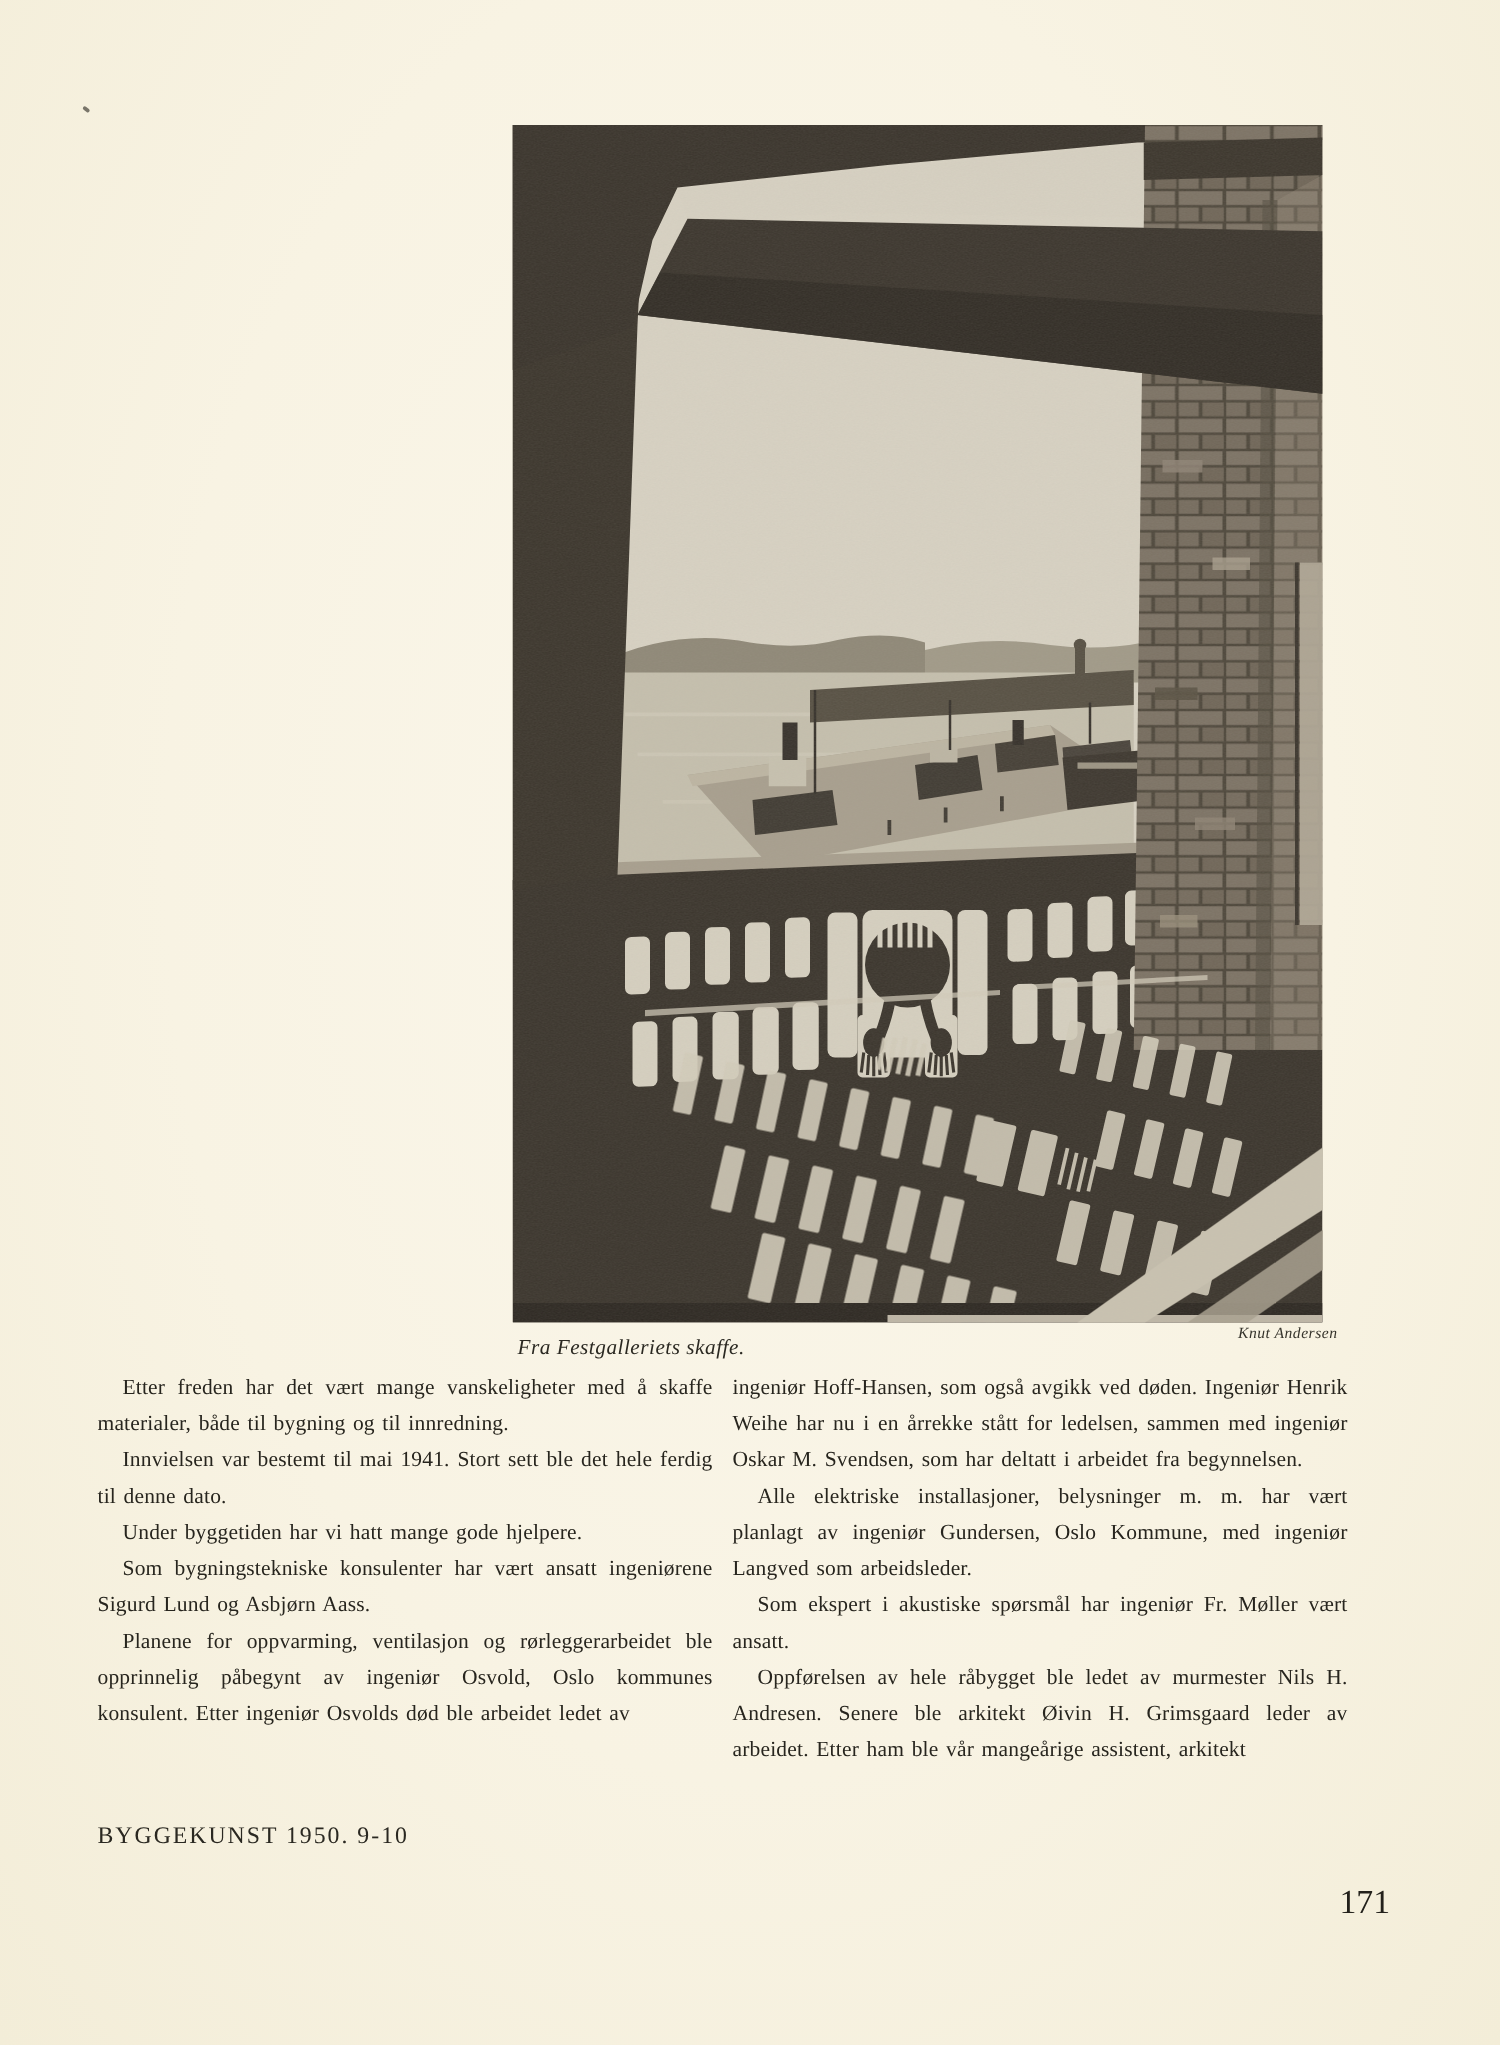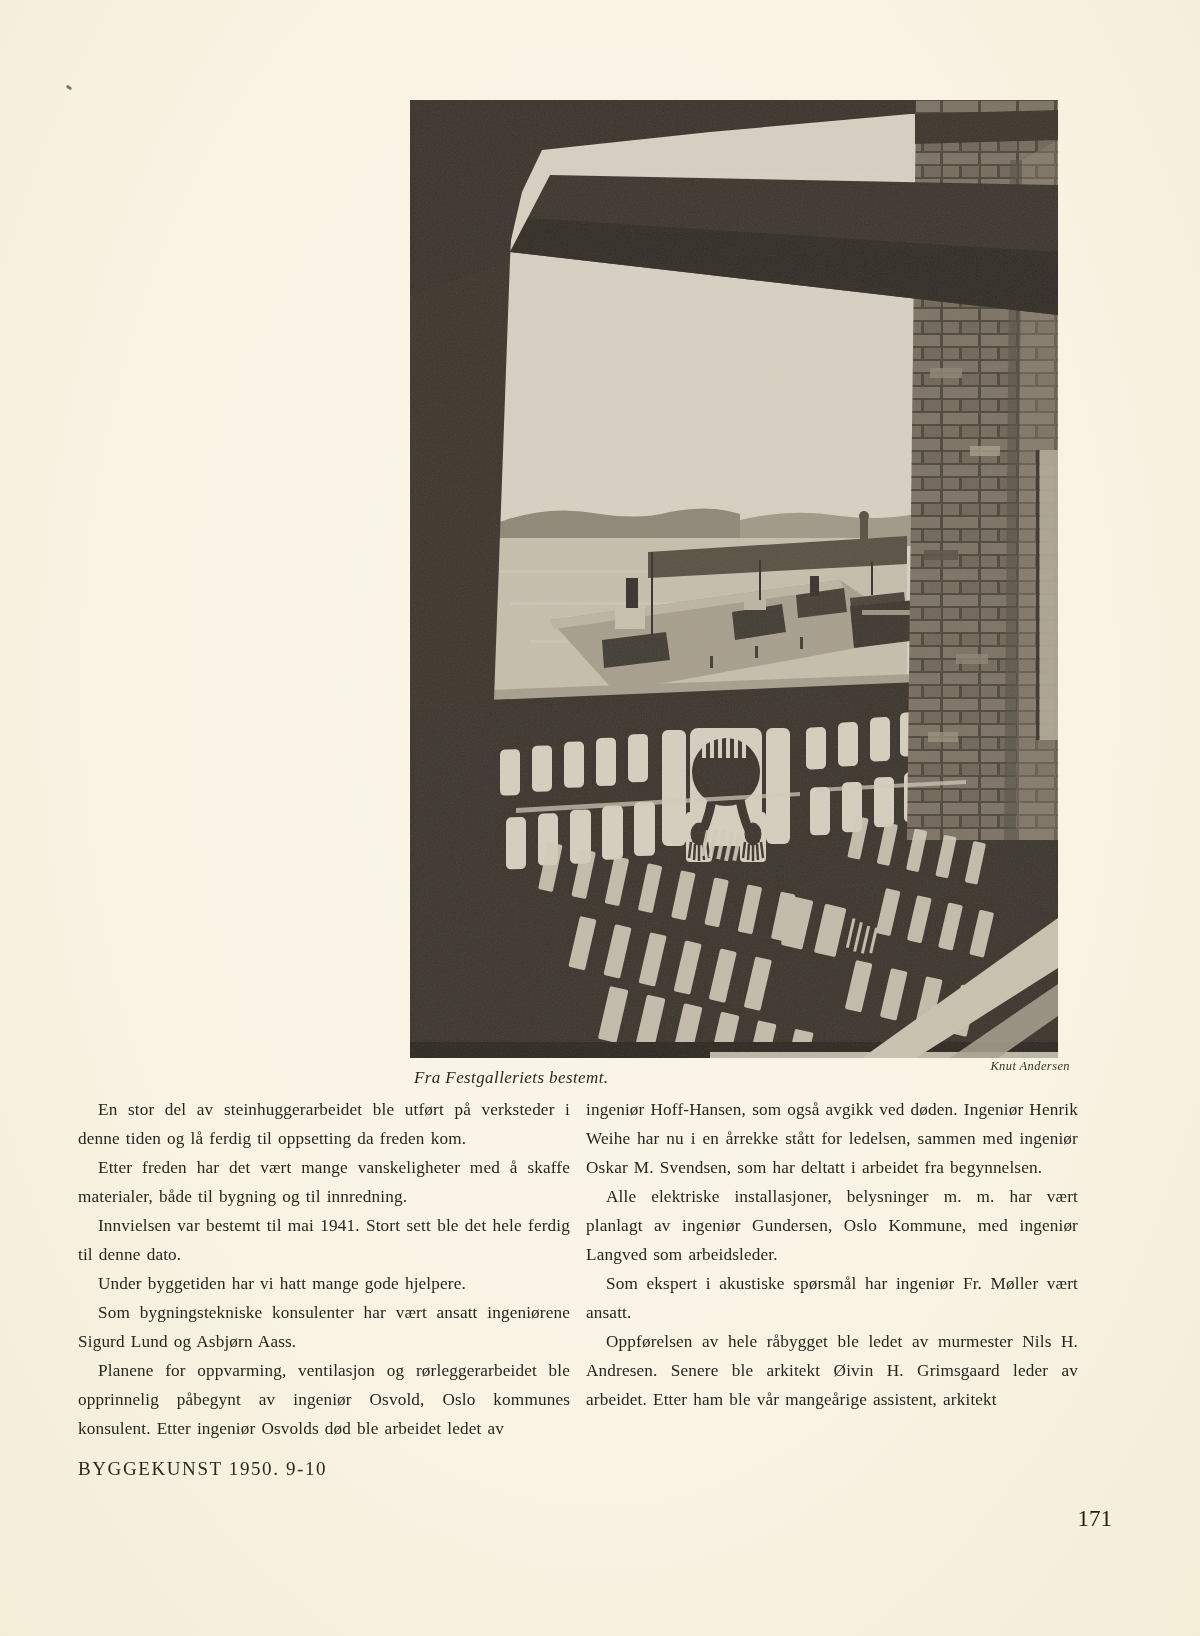--- a/index.html
+++ b/index.html
@@ -11,21 +11,21 @@
   .speck{position:absolute;left:66px;top:86px;width:6px;height:3px;background:#5a564c;border-radius:2px;transform:rotate(38deg);opacity:.8;}
   .photo{position:absolute;left:410px;top:100px;width:648px;height:958px;margin:0;padding:0;}
   .photo svg{display:block;width:648px;height:958px;}
   .caption{position:absolute;left:414px;top:1068px;font-style:italic;font-size:17px;letter-spacing:.4px;color:#2b2922;}
   .credit{position:absolute;right:130px;top:1059px;font-style:italic;font-size:12.5px;letter-spacing:.4px;color:#35332b;}
   .cols{position:absolute;left:78px;top:1095px;width:1000px;display:flex;gap:16px;}
   .col{width:492px;font-size:17.2px;line-height:29px;text-align:justify;color:#27251e;}
   .col p{margin:0;text-indent:20px;word-spacing:1.6px;letter-spacing:.15px;}
   .col-right p:first-child{text-indent:0;}
   .footer-journal{position:absolute;left:78px;top:1458px;font-size:19px;letter-spacing:1.6px;color:#2a2821;}
-  .page-number{position:absolute;right:88px;top:1506px;font-size:23px;color:#23211b;}
+  .page-number{position:absolute;right:88px;top:1506px;font-size:27px;color:#23211b;}
 </style>
 </head>
 <body>
 
 <div class="page">
 
   <div class="speck"></div>
 
   <figure class="photo">
     <svg viewBox="0 0 648 958" xmlns="http://www.w3.org/2000/svg">
@@ -243,26 +243,25 @@
         <rect x="0" y="942" width="648" height="16" fill="#2b2620"></rect>
         <rect x="300" y="952" width="348" height="6" fill="#cfc8b6" opacity="0.9"></rect>
         <polygon points="452,958 648,818 648,868 506,958" fill="#cac3b1"></polygon>
         <polygon points="540,958 648,884 648,916 588,958" fill="#a8a08e" opacity="0.85"></polygon>
       </g>
 
       <rect x="0" y="0" width="648" height="958" filter="url(#grain)"></rect>
     </svg>
   </figure>
 
-  <div class="caption">Fra Festgalleriets bestemt.</div>
+  <div class="caption">Fra Festgalleriets skaffe.</div>
   <div class="credit">Knut Andersen</div>
 
   <div class="cols">
     <div class="col col-left">
-        <p>En stor del av steinhuggerarbeidet ble utført på verksteder i denne tiden og lå ferdig til oppsetting da freden kom.</p>
         <p>Etter freden har det vært mange vanskeligheter med å skaffe materialer, både til bygning og til innredning.</p>
         <p>Innvielsen var bestemt til mai 1941. Stort sett ble det hele ferdig til denne dato.</p>
         <p>Under byggetiden har vi hatt mange gode hjelpere.</p>
         <p>Som bygningstekniske konsulenter har vært ansatt ingeniørene Sigurd Lund og Asbjørn Aass.</p>
         <p>Planene for oppvarming, ventilasjon og rørleggerarbeidet ble opprinnelig påbegynt av ingeniør Osvold, Oslo kommunes konsulent. Etter ingeniør Osvolds død ble arbeidet ledet av</p>
       </div>
     <div class="col col-right">
         <p>ingeniør Hoff-Hansen, som også avgikk ved døden. Ingeniør Henrik Weihe har nu i en årrekke stått for ledelsen, sammen med ingeniør Oskar M. Svendsen, som har deltatt i arbeidet fra begynnelsen.</p>
         <p>Alle elektriske installasjoner, belysninger m. m. har vært planlagt av ingeniør Gundersen, Oslo Kommune, med ingeniør Langved som arbeidsleder.</p>
         <p>Som ekspert i akustiske spørsmål har ingeniør Fr. Møller vært ansatt.</p>

